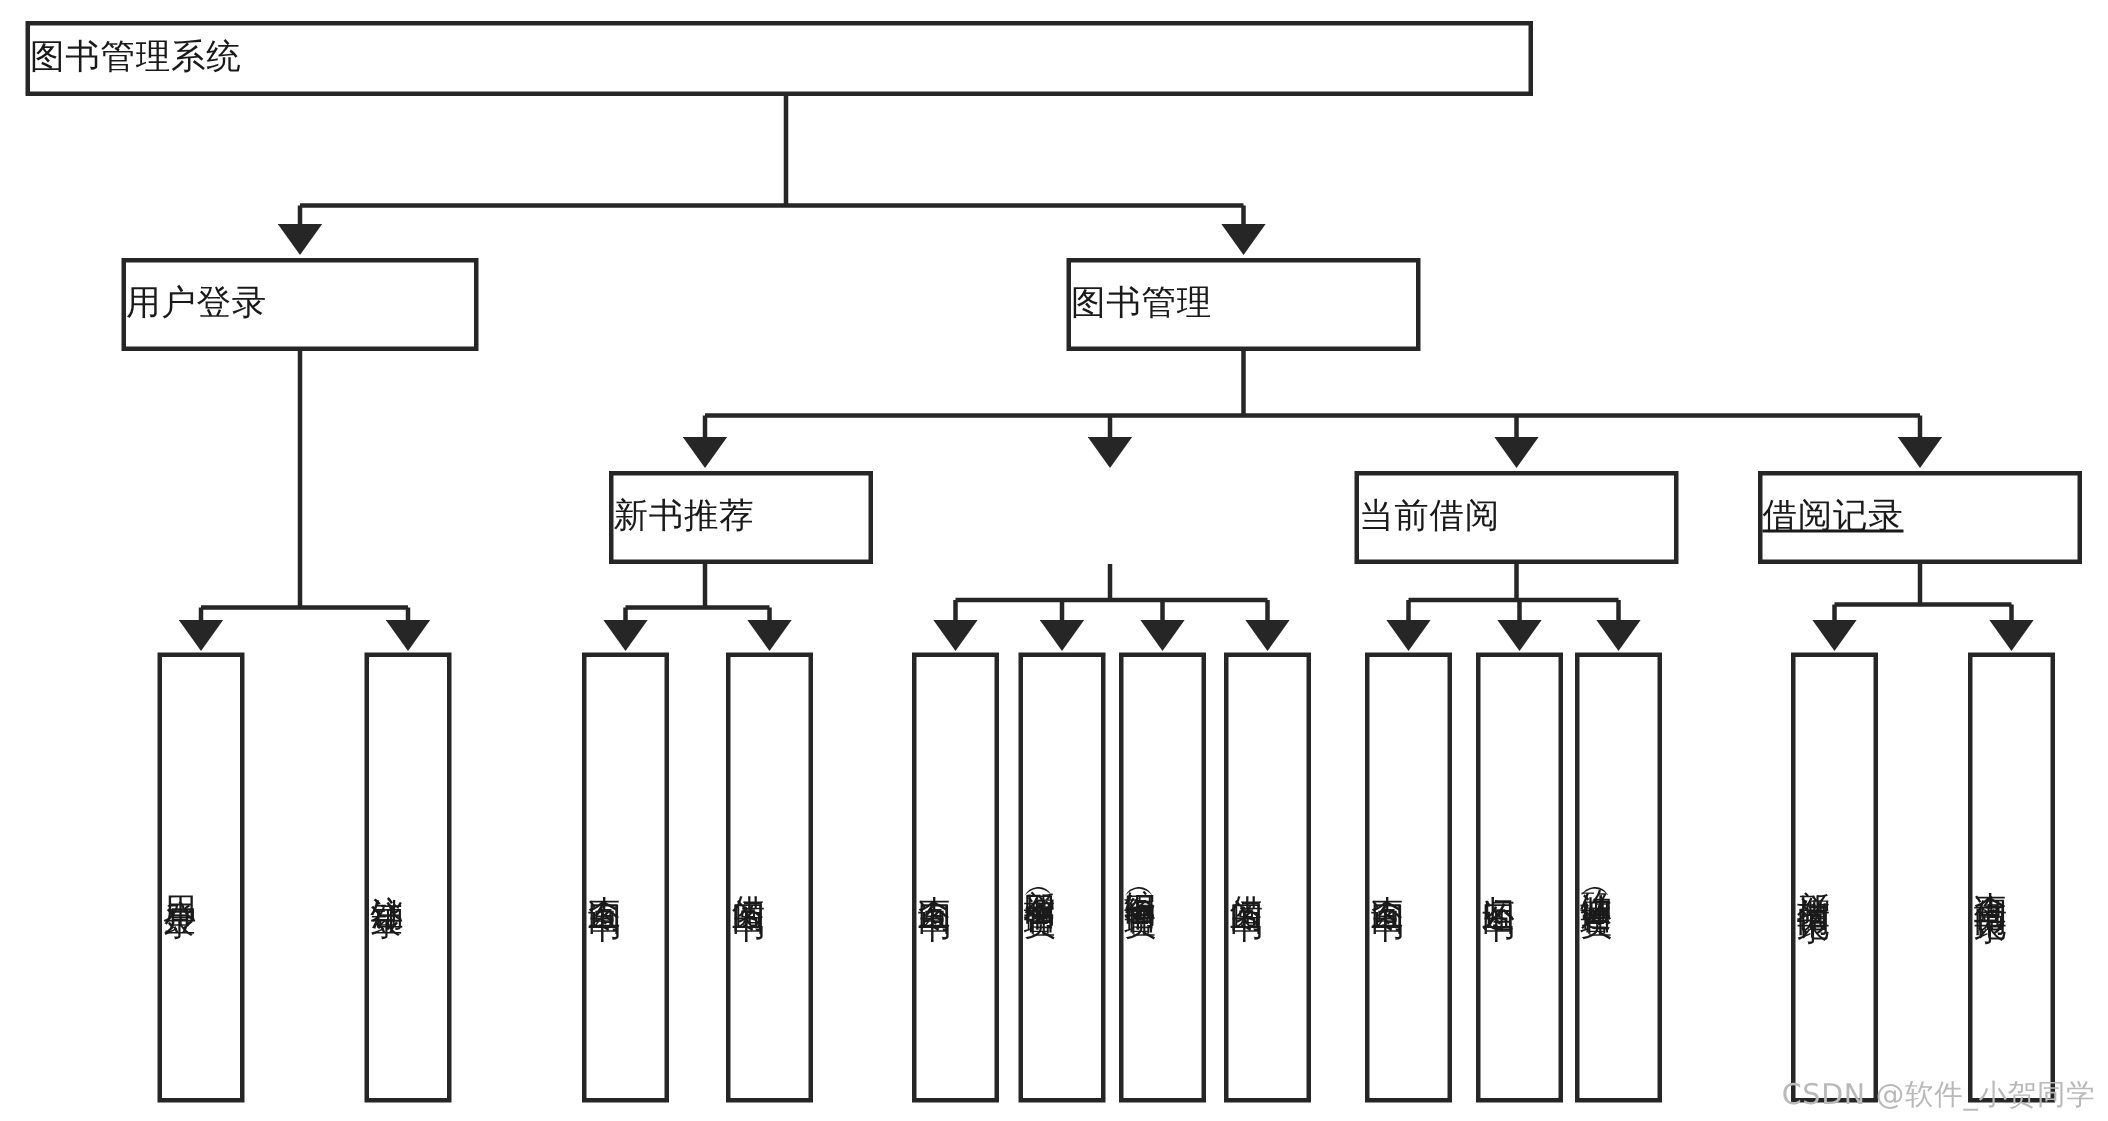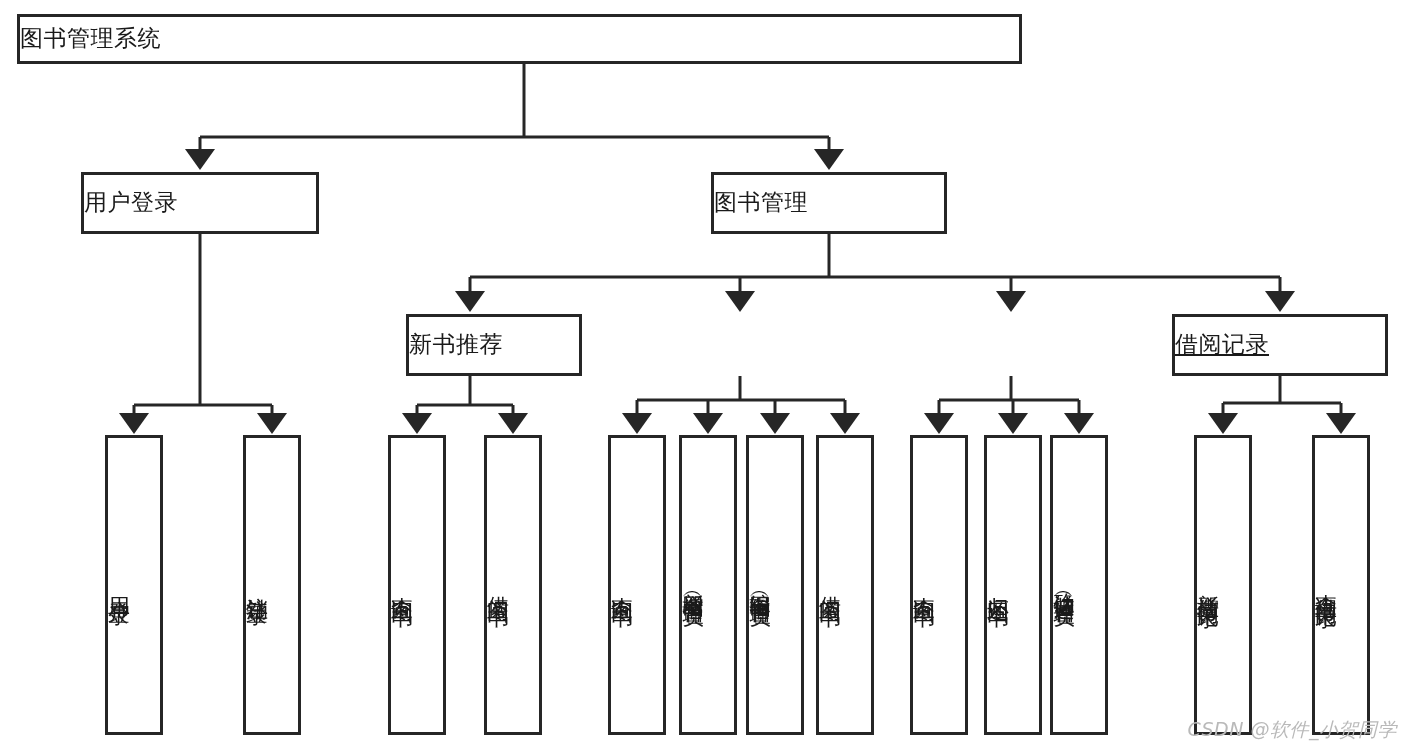--- a/index.html
+++ b/index.html
@@ -65,21 +65,20 @@
     fill: none;
   }
   .watermark {
     position: absolute;
     right: 8px;
     bottom: 4px;
     font-size: 19px;
     color: #b9b9b9;
     white-space: nowrap;
     letter-spacing: 0.5px;
-    font-style: italic;
   }
 </style>
 </head>
 <body>
 
 <div id="canvas">
 
   <svg class="connectors" viewBox="0 0 1405 747">
     <defs>
       <marker id="arrow" markerWidth="10" markerHeight="10" refX="3" refY="5" orient="auto" markerUnits="strokeWidth">
@@ -135,20 +134,23 @@
   <div class="box" style="left:81px; top:172px; width:238px; height:62px;">
     <span class="box-label">用户登录</span>
   </div>
   <div class="box" style="left:711px; top:172px; width:236px; height:62px;">
     <span class="box-label">图书管理</span>
   </div>
 
   <div class="box" style="left:362px; top:314px; width:176px; height:62px;margin-left:44px;">
     <span class="box-label">新书推荐</span>
   </div>
+  <div class="box" style="left:903px; top:314px; width:216px; height:62px;">
+    <span class="box-label">当前借阅</span>
+  </div>
   <div class="box" style="left:1172px; top:314px; width:216px; height:62px;text-decoration:underline;">
     <span class="box-label">借阅记录</span>
   </div>
 
   <div class="box leaf" style="left:105px; top:435px; width:58px; height:300px;">
     <span class="box-label">用户登录</span>
   </div>
   <div class="box leaf" style="left:243px; top:435px; width:58px; height:300px;">
     <span class="box-label">注销登录</span>
   </div>

